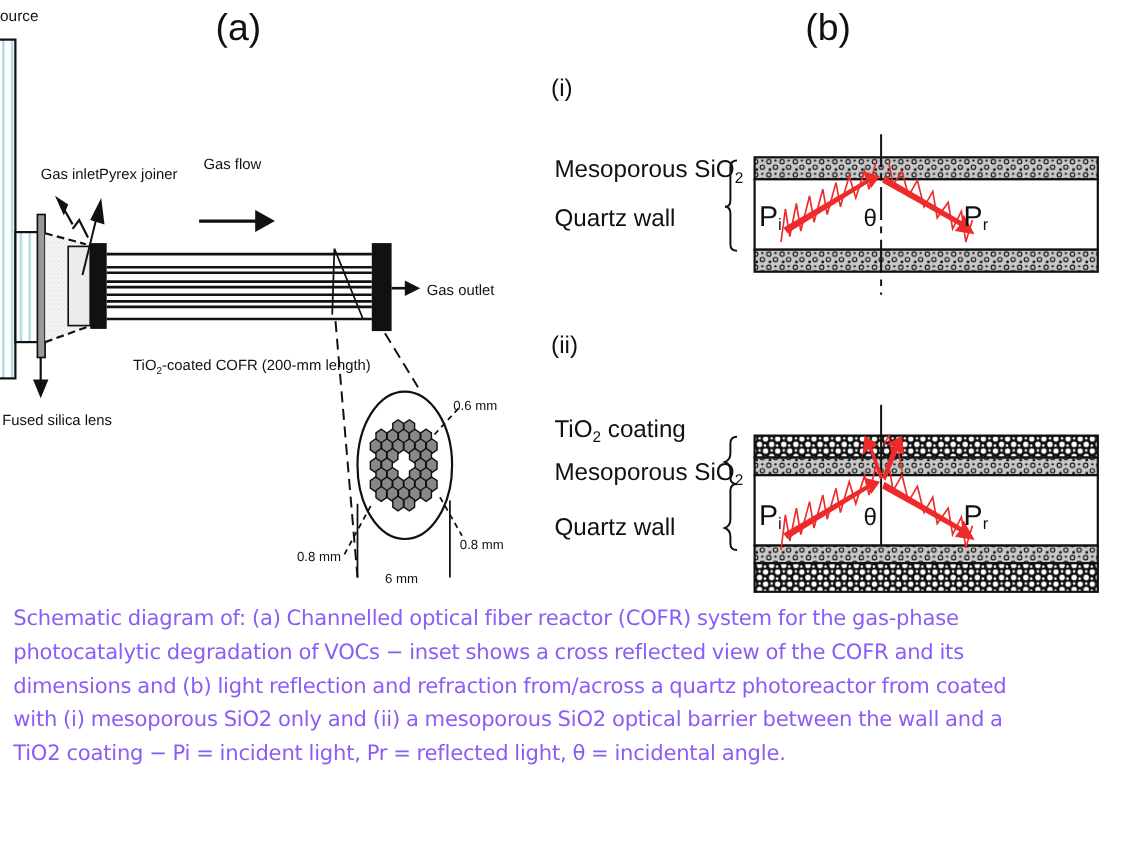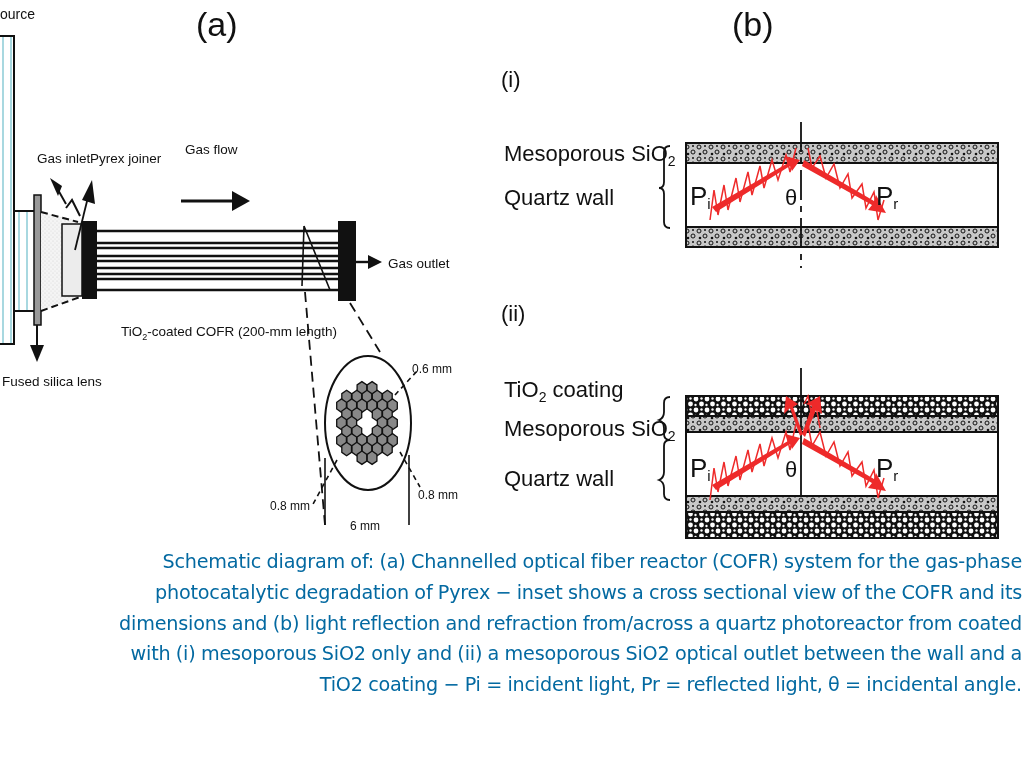--- a/index.html
+++ b/index.html
@@ -2,21 +2,21 @@
 <html><head>
 <meta charset="utf-8">
 <style>
   html, body { margin: 0; padding: 0; background: #ffffff; }
   body { width: 1024px; height: 768px; position: relative; overflow: hidden; font-family: "Liberation Sans", sans-serif; }
   #figure { position: absolute; left: 0; top: 0; width: 1024px; height: 545px; }
   .lbl { font-family: "Liberation Sans", sans-serif; fill: #111; }
   .caption {
     position: absolute; left: 12px; top: 547px; width: 1010px;
     font-family: "DejaVu Sans", sans-serif; font-size: 19.2px; line-height: 30.8px;
-    color: #0369a1; letter-spacing: -0.2px; word-spacing: -0.5px; text-align: right;
+    color: #8b5cf6; letter-spacing: -0.2px; word-spacing: -0.5px;
   }
   .caption span { display: block; white-space: nowrap; }
 </style>
 </head>
 <body>
 
 <svg id="figure" viewBox="0 0 1024 545" xmlns="http://www.w3.org/2000/svg">
   <defs>
     <pattern id="lampStripes" width="8" height="10" patternUnits="userSpaceOnUse">
       <rect width="8" height="10" fill="#ffffff"></rect>
@@ -229,17 +229,17 @@
       <text class="lbl" x="785" y="477" font-size="22">θ</text>
       <text class="lbl" x="876" y="477" font-size="26">
         <tspan>P</tspan><tspan font-size="15" dy="4">r</tspan>
       </text>
     </g>
   </g>
 </svg>
 
 <div class="caption">
   <span>Schematic diagram of: (a) Channelled optical fiber reactor (COFR) system for the gas-phase</span>
-  <span>photocatalytic degradation of Pyrex − inset shows a cross sectional view of the COFR and its</span>
+  <span>photocatalytic degradation of VOCs − inset shows a cross reflected view of the COFR and its</span>
   <span>dimensions and (b) light reflection and refraction from/across a quartz photoreactor from coated</span>
-  <span>with (i) mesoporous SiO2 only and (ii) a mesoporous SiO2 optical outlet between the wall and a</span>
+  <span>with (i) mesoporous SiO2 only and (ii) a mesoporous SiO2 optical barrier between the wall and a</span>
   <span>TiO2 coating − Pi = incident light, Pr = reflected light, θ = incidental angle.</span>
 </div>
 
 </body></html>

